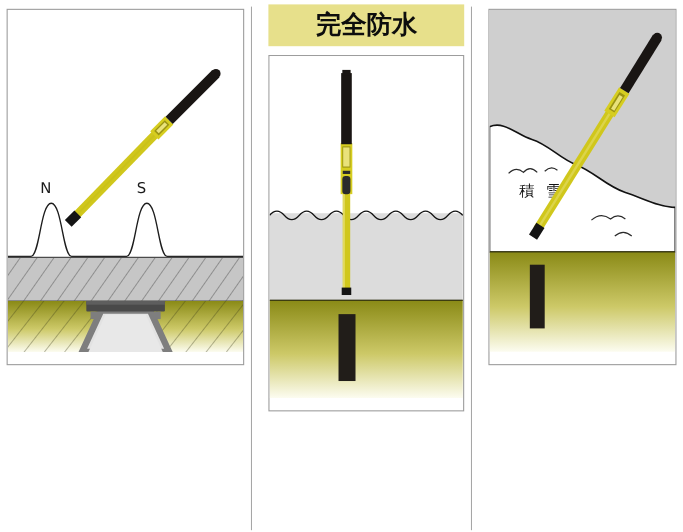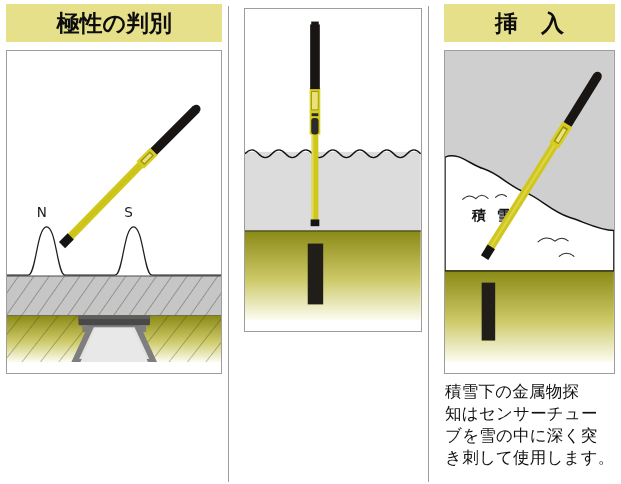--- a/index.html
+++ b/index.html
@@ -48,21 +48,21 @@
   .figwrap{
     margin:8px 6px 0 6px;
     border:1px solid #9d9d9d;
     background:#fff;
     position:relative;
     overflow:hidden;
     flex:0 0 auto;
   }
   .p1 .figwrap{height:322px;}
   .p2 .figwrap{height:322px;}
-  .p3 .figwrap{height:322px;font-weight:bold;}
+  .p3 .figwrap{height:322px;}
 
   .fig{position:absolute;inset:0;}
 
   
   .cap{
     margin:7px 4px 0 7px;
     font-size:16.5px;
     line-height:1.33;
     color:#111;
     letter-spacing:0.2px;
@@ -79,23 +79,20 @@
   }
   .vpad{width:9px;flex:0 0 9px;}
 </style>
 </head>
 <body>
 
 <div class="sheet">
 
   <div class="panel p1">
 
-    <div class="hdr">
-      <div class="hdr-txt">極性の判別</div>
-    </div>
 
     <div class="figwrap">
       <svg class="fig" viewBox="0 0 222 322" preserveAspectRatio="none">
         <defs>
           <linearGradient id="soil1" x1="0" y1="0" x2="0" y2="1">
             <stop offset="0%" stop-color="#8a8a16"></stop>
             <stop offset="55%" stop-color="#cdc968"></stop>
             <stop offset="100%" stop-color="#fcfcf0"></stop>
           </linearGradient>
           <pattern id="hatch1" width="13" height="13" patternUnits="userSpaceOnUse" patternTransform="rotate(35)">
@@ -146,20 +143,23 @@
       </svg>
     </div>
 
   </div>
 
   <div class="vsep"></div>
   <div class="vpad"></div>
 
   <div class="panel p2">
 
+    <div class="hdr">
+      <div class="hdr-txt">完全防水</div>
+    </div>
 
     <div class="figwrap">
       <svg class="fig" viewBox="0 0 182 322" preserveAspectRatio="none">
         <defs>
           <linearGradient id="soil2" x1="0" y1="0" x2="0" y2="1">
             <stop offset="0%" stop-color="#8a8a16"></stop>
             <stop offset="55%" stop-color="#cdc968"></stop>
             <stop offset="100%" stop-color="#fcfcf0"></stop>
           </linearGradient>
         </defs>
@@ -194,23 +194,20 @@
       </svg>
     </div>
 
   </div>
 
   <div class="vsep"></div>
   <div class="vpad"></div>
 
   <div class="panel p3">
 
-    <div class="hdr">
-      <div class="hdr-txt">挿　入</div>
-    </div>
 
     <div class="figwrap">
       <svg class="fig" viewBox="0 0 175 322" preserveAspectRatio="none">
         <defs>
           <linearGradient id="soil3" x1="0" y1="0" x2="0" y2="1">
             <stop offset="0%" stop-color="#8a8a16"></stop>
             <stop offset="55%" stop-color="#cdc968"></stop>
             <stop offset="100%" stop-color="#fcfcf0"></stop>
           </linearGradient>
         </defs>
@@ -242,19 +239,15 @@
           <line x1="113" y1="98" x2="127" y2="76" stroke="#d6cd20" stroke-width="11.5"></line>
           <line x1="115" y1="95" x2="125" y2="79" stroke="#9a9313" stroke-width="6.2"></line>
           <line x1="116" y1="94" x2="124" y2="81" stroke="#e9e27a" stroke-width="3.6"></line>
 
           <line x1="127" y1="76" x2="158" y2="26" stroke="#191513" stroke-width="9.5" stroke-linecap="butt"></line>
           <circle cx="158" cy="26" r="4.5" fill="#191513"></circle>
         </g>
       </svg>
     </div>
 
-    <div class="cap">積雪下の金属物探
-知はセンサーチュー
-ブを雪の中に深く突
-き刺して使用します。</div>
   </div>
 
 </div>
 
 </body></html>

